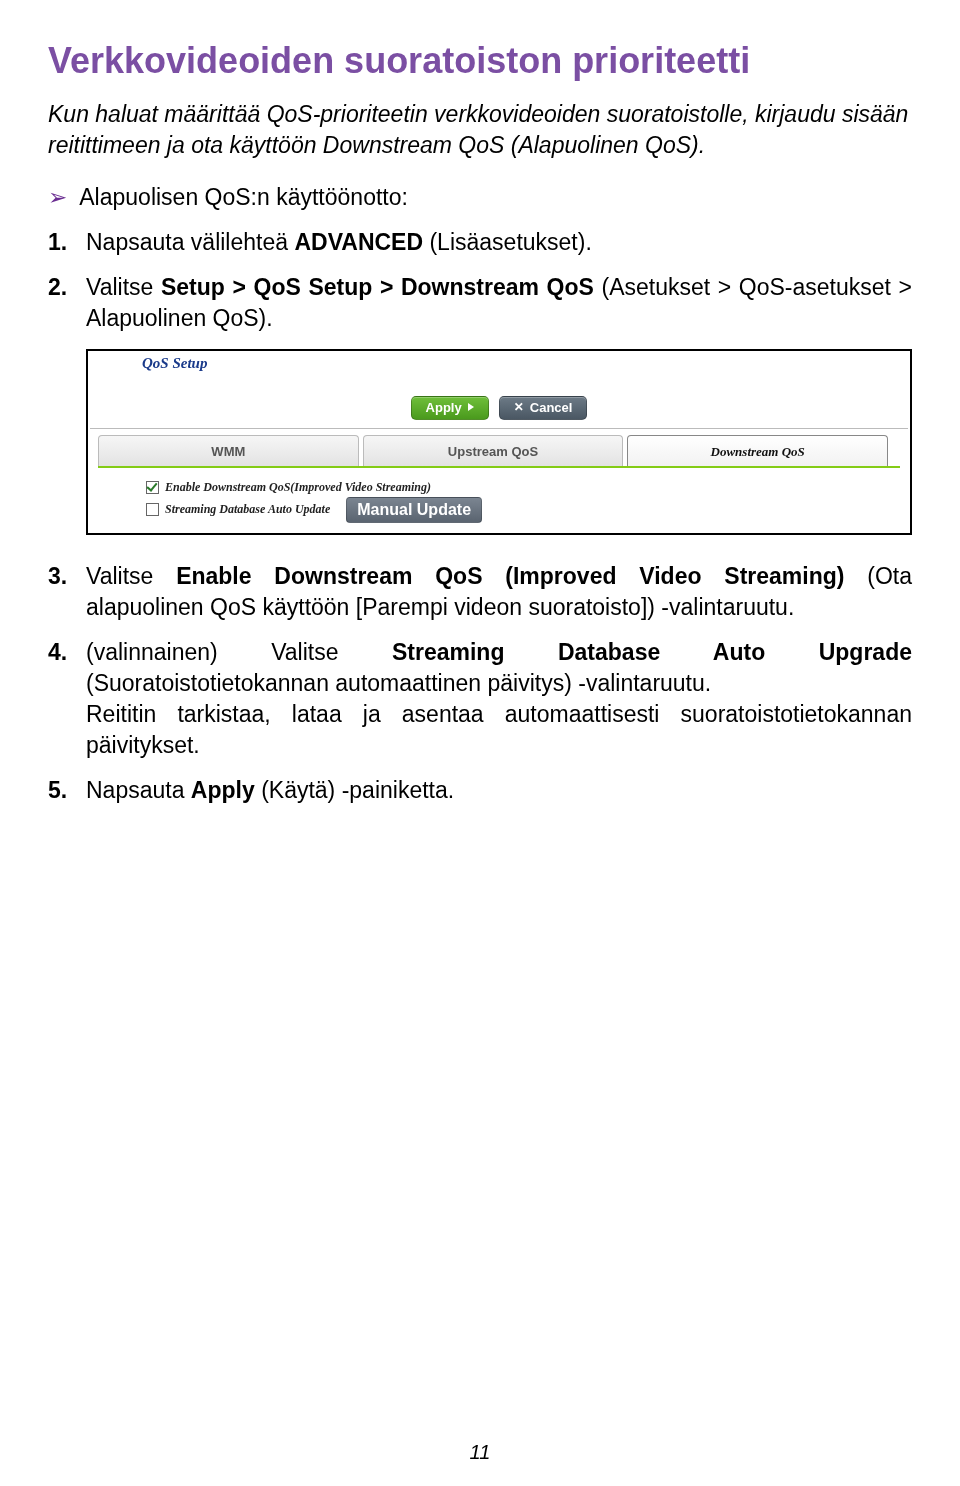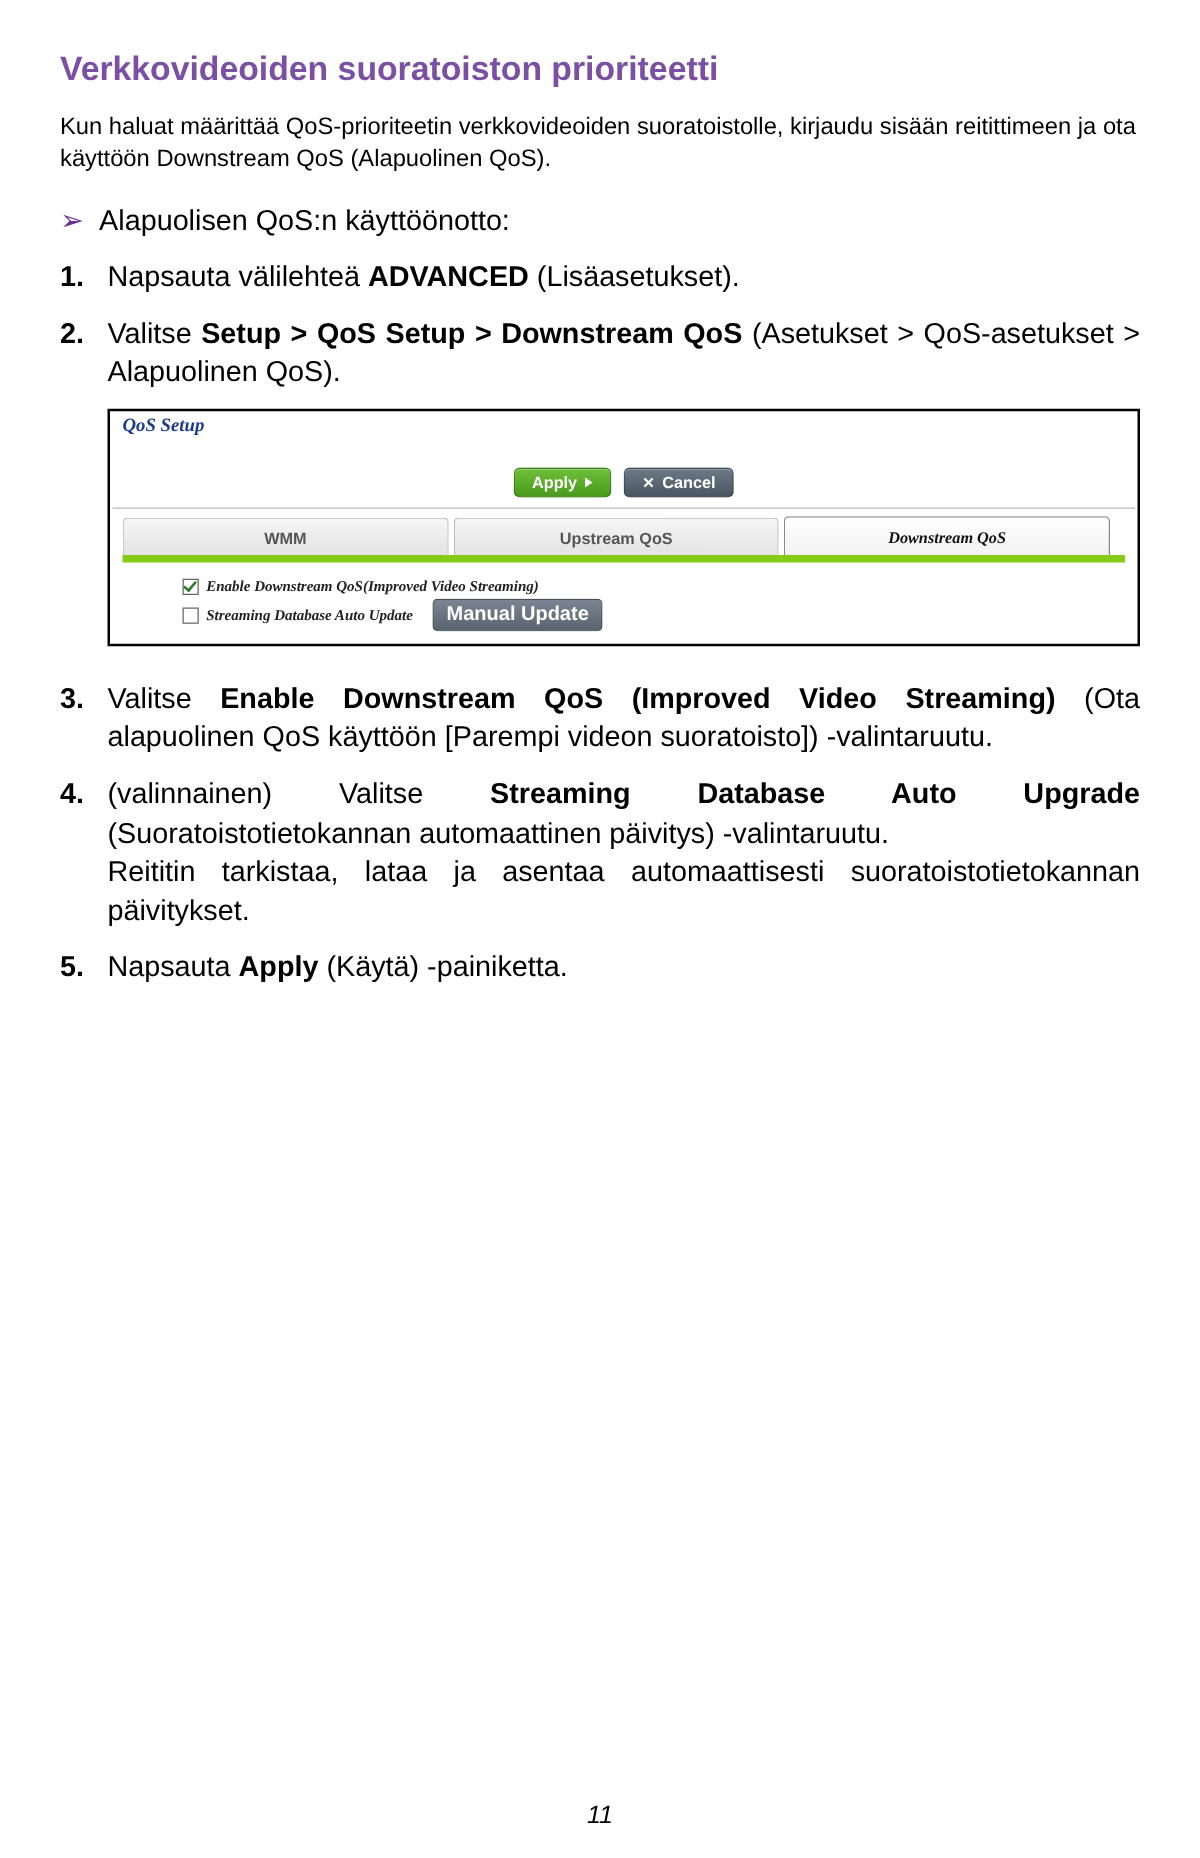--- a/index.html
+++ b/index.html
@@ -7,30 +7,31 @@
     margin: 0;
     padding: 40px 48px;
     font-family: Arial, Helvetica, sans-serif;
     color: #000;
     background: #fff;
     width: 960px;
     min-height: 1486px;
     position: relative;
   }
   h1.main-title {
-    font-size: 27px;
+    font-size: 36px;
     font-weight: bold;
     color: #7b4fa3;
     margin: 0 0 18px 0;
     line-height: 1.15;
   }
   p.intro {
-    font-size: 19px;
+    font-size: 23px;
     line-height: 1.35;
     margin: 0 0 22px 0;
+    font-style: italic;
   }
   .bullet-line {
     font-size: 23px;
     margin: 0 0 14px 0;
     display: flex;
     align-items: flex-start;
   }
   .bullet-line .arrow {
     color: #6a2d91;
     font-size: 23px;
@@ -64,20 +65,21 @@
     padding: 2px;
   }
   .qos-title {
     font-family: Georgia, 'Times New Roman', serif;
     font-style: italic;
     color: #1a3a8a;
     font-size: 15px;
     font-weight: bold;
     padding: 2px 4px 2px 8px;
     text-align: left;
+    margin-left: 44px;
   }
   .btn-row {
     display: flex;
     justify-content: center;
     gap: 10px;
     padding: 22px 0 8px 0;
     border-bottom: 1px solid #bbb;
   }
   .btn {
     font-size: 13px;
@@ -100,23 +102,22 @@
   .btn .tri {
     display: inline-block;
     width: 0; height: 0;
     border-top: 4px solid transparent;
     border-bottom: 4px solid transparent;
     border-left: 6px solid #fff;
   }
   .btn .x { font-size: 12px; font-weight: bold; }
   .tabs {
     display: flex;
-    border-bottom: 6px solid #84cc16;
+    border-bottom: 2px solid #84cc16;
     margin: 6px 8px 0 8px;
-    align-items: flex-end;
   }
   .tab {
     flex: 1;
     text-align: center;
     font-size: 13px;
     font-weight: bold;
     color: #555;
     padding: 8px 4px 6px 4px;
     background: linear-gradient(#f6f6f6, #e3e3e3);
     border: 1px solid #bbb;

